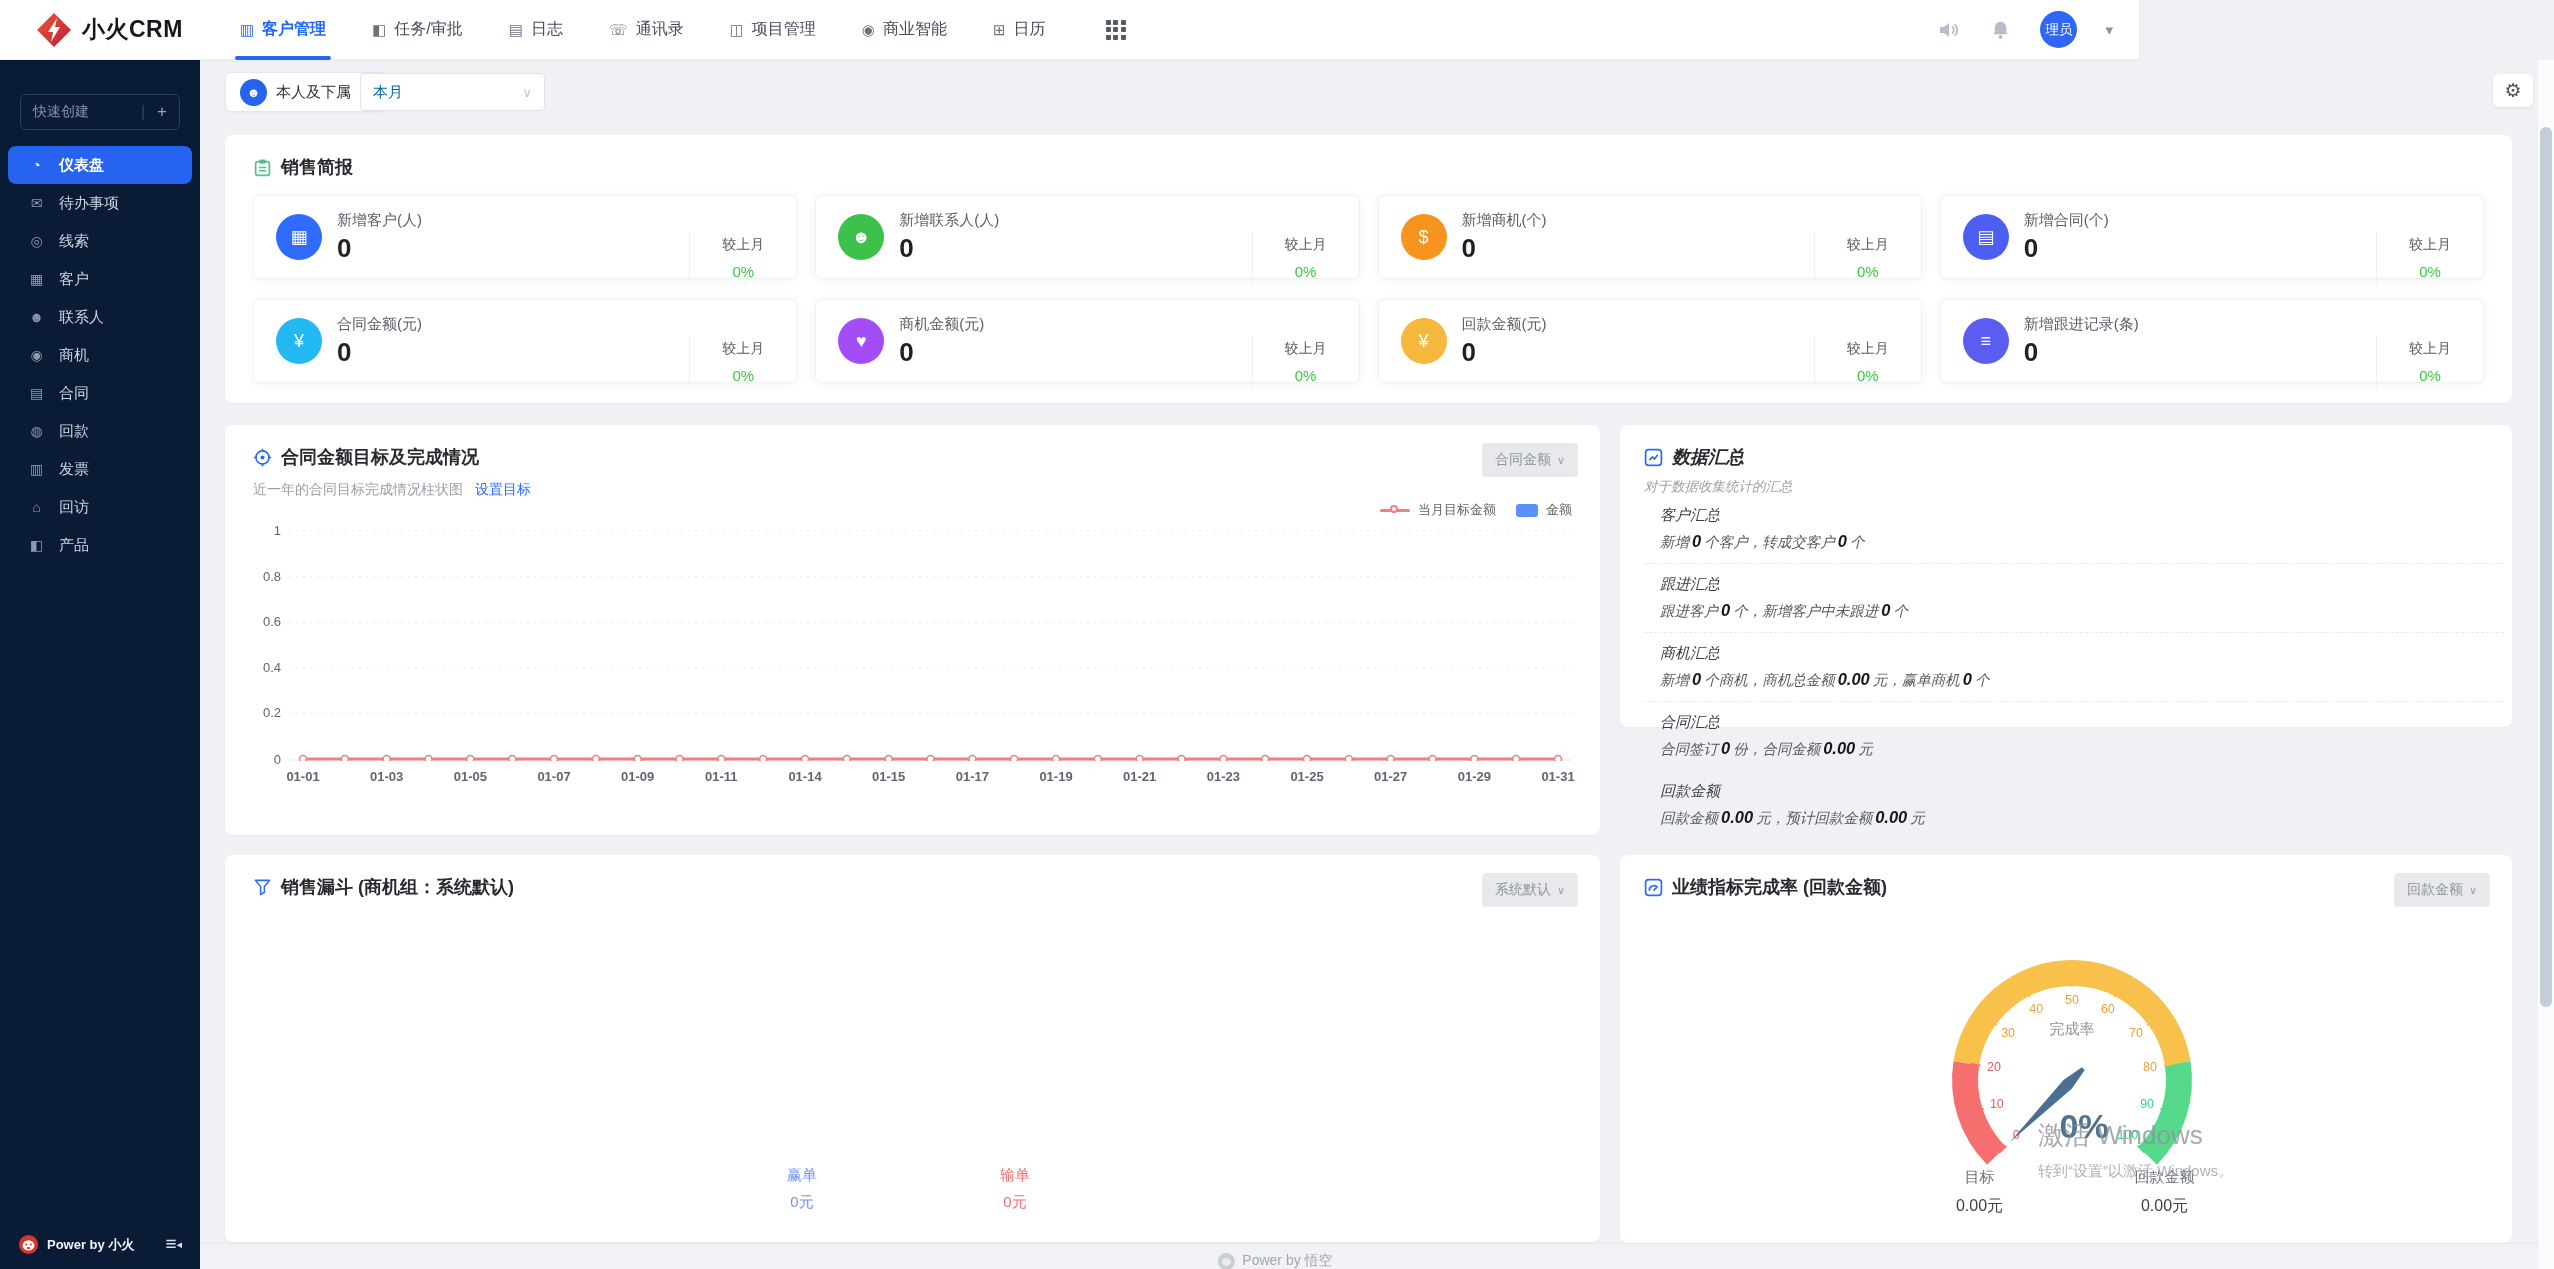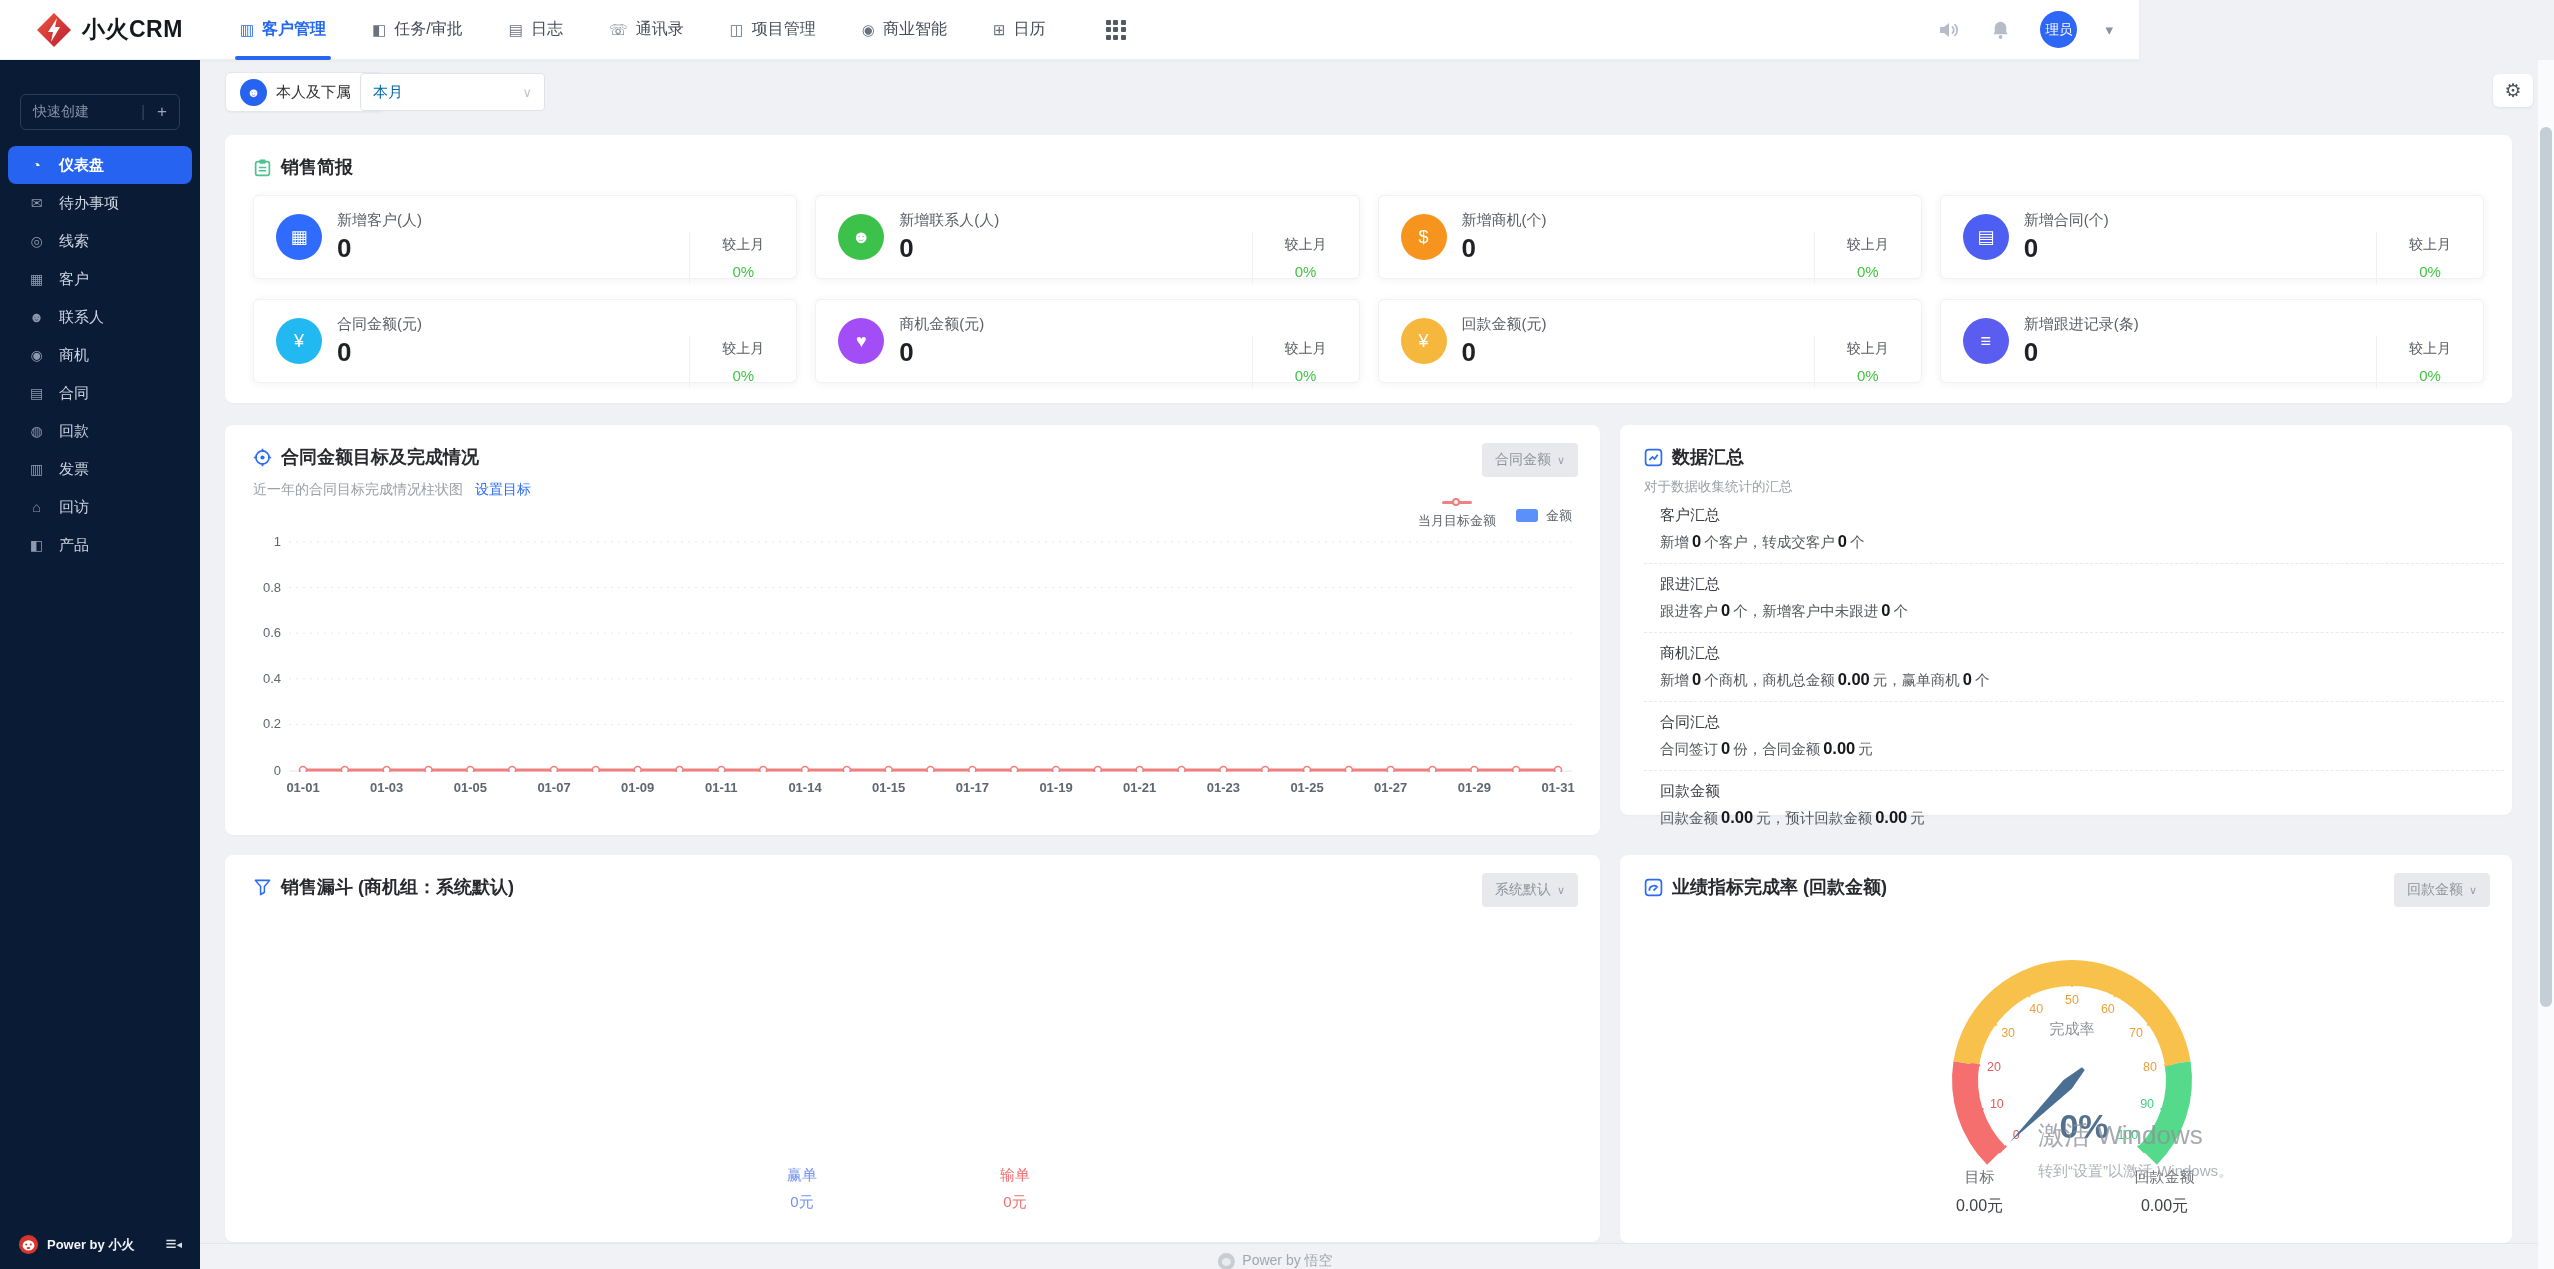--- a/index.html
+++ b/index.html
@@ -100,21 +100,21 @@
                border-radius:50%; background:#fff; }
   .lg-bar { width:22px; height:13px; background:#5b8ff9; border-radius:3px; }
   .chart-wrap { display:flex; margin-top:10px; }
   .ylabels { position:relative; width:36px; height:232px; flex:none; }
   .ylabels div { position:absolute; right:8px; font-size:13px; color:#5f6670; }
   .plot { position:relative; flex:1; height:232px; }
   .xlabels { position:relative; height:26px; margin-left:36px; }
   .xlabels div { position:absolute; top:8px; transform:translateX(-50%); font-size:13px; color:#5f6670; white-space:nowrap;font-weight:bold; }
 
   
-  .summary { left:1420px; top:365px; width:892px; height:390px; padding:20px 24px; }
+  .summary { left:1420px; top:365px; width:892px; height:302px; padding:20px 24px;font-style:italic; }
   .sum-sub { margin-top:9px; font-size:13.5px; color:#9aa0a6; }
   .sum-list { margin-top:10px; padding-left:16px; }
   .sum-sec .st { font-size:15px; color:#3a3d43; }
   .sum-sec .sl { margin-top:7px; font-size:14.5px; color:#55595f; }
   .sum-sec .sl b { font-size:16.5px; color:#17181c; margin:0 3px; }
   .sum-div { border-top:1px dashed #e7e9ee; margin:11px -16px 11px -16px; }
 
   
   .funnel { left:25px; top:795px; width:1375px; height:387px; padding:20px 28px; }
   .fun-lbl { position:absolute; bottom:30px; text-align:center; width:120px; font-size:15px; }
@@ -454,21 +454,21 @@
           <path d="M9 0.8v3M9 14.2v3M0.8 9h3M14.2 9h3" stroke="#2b6cf5" stroke-width="1.6"></path>
         </svg>
         <span>合同金额目标及完成情况</span>
       </div>
       <div class="drop"><span>合同金额</span><i>∨</i></div>
       <div class="sub-row">
         <span class="sub-txt">近一年的合同目标完成情况柱状图</span>
         <span class="sub-link">设置目标</span>
       </div>
       <div class="legend">
-        <span style="display:flex;align-items:center;gap:8px;flex-direction:column;">
+        <span style="display:flex;align-items:center;gap:8px;">
             <span class="lg-line">
               <i></i>
             </span>
             <span>当月目标金额</span>
           </span>
         <span style="display:flex;align-items:center;gap:8px;">
             <span class="lg-bar"></span>
             <span>金额</span>
           </span>
       </div>

